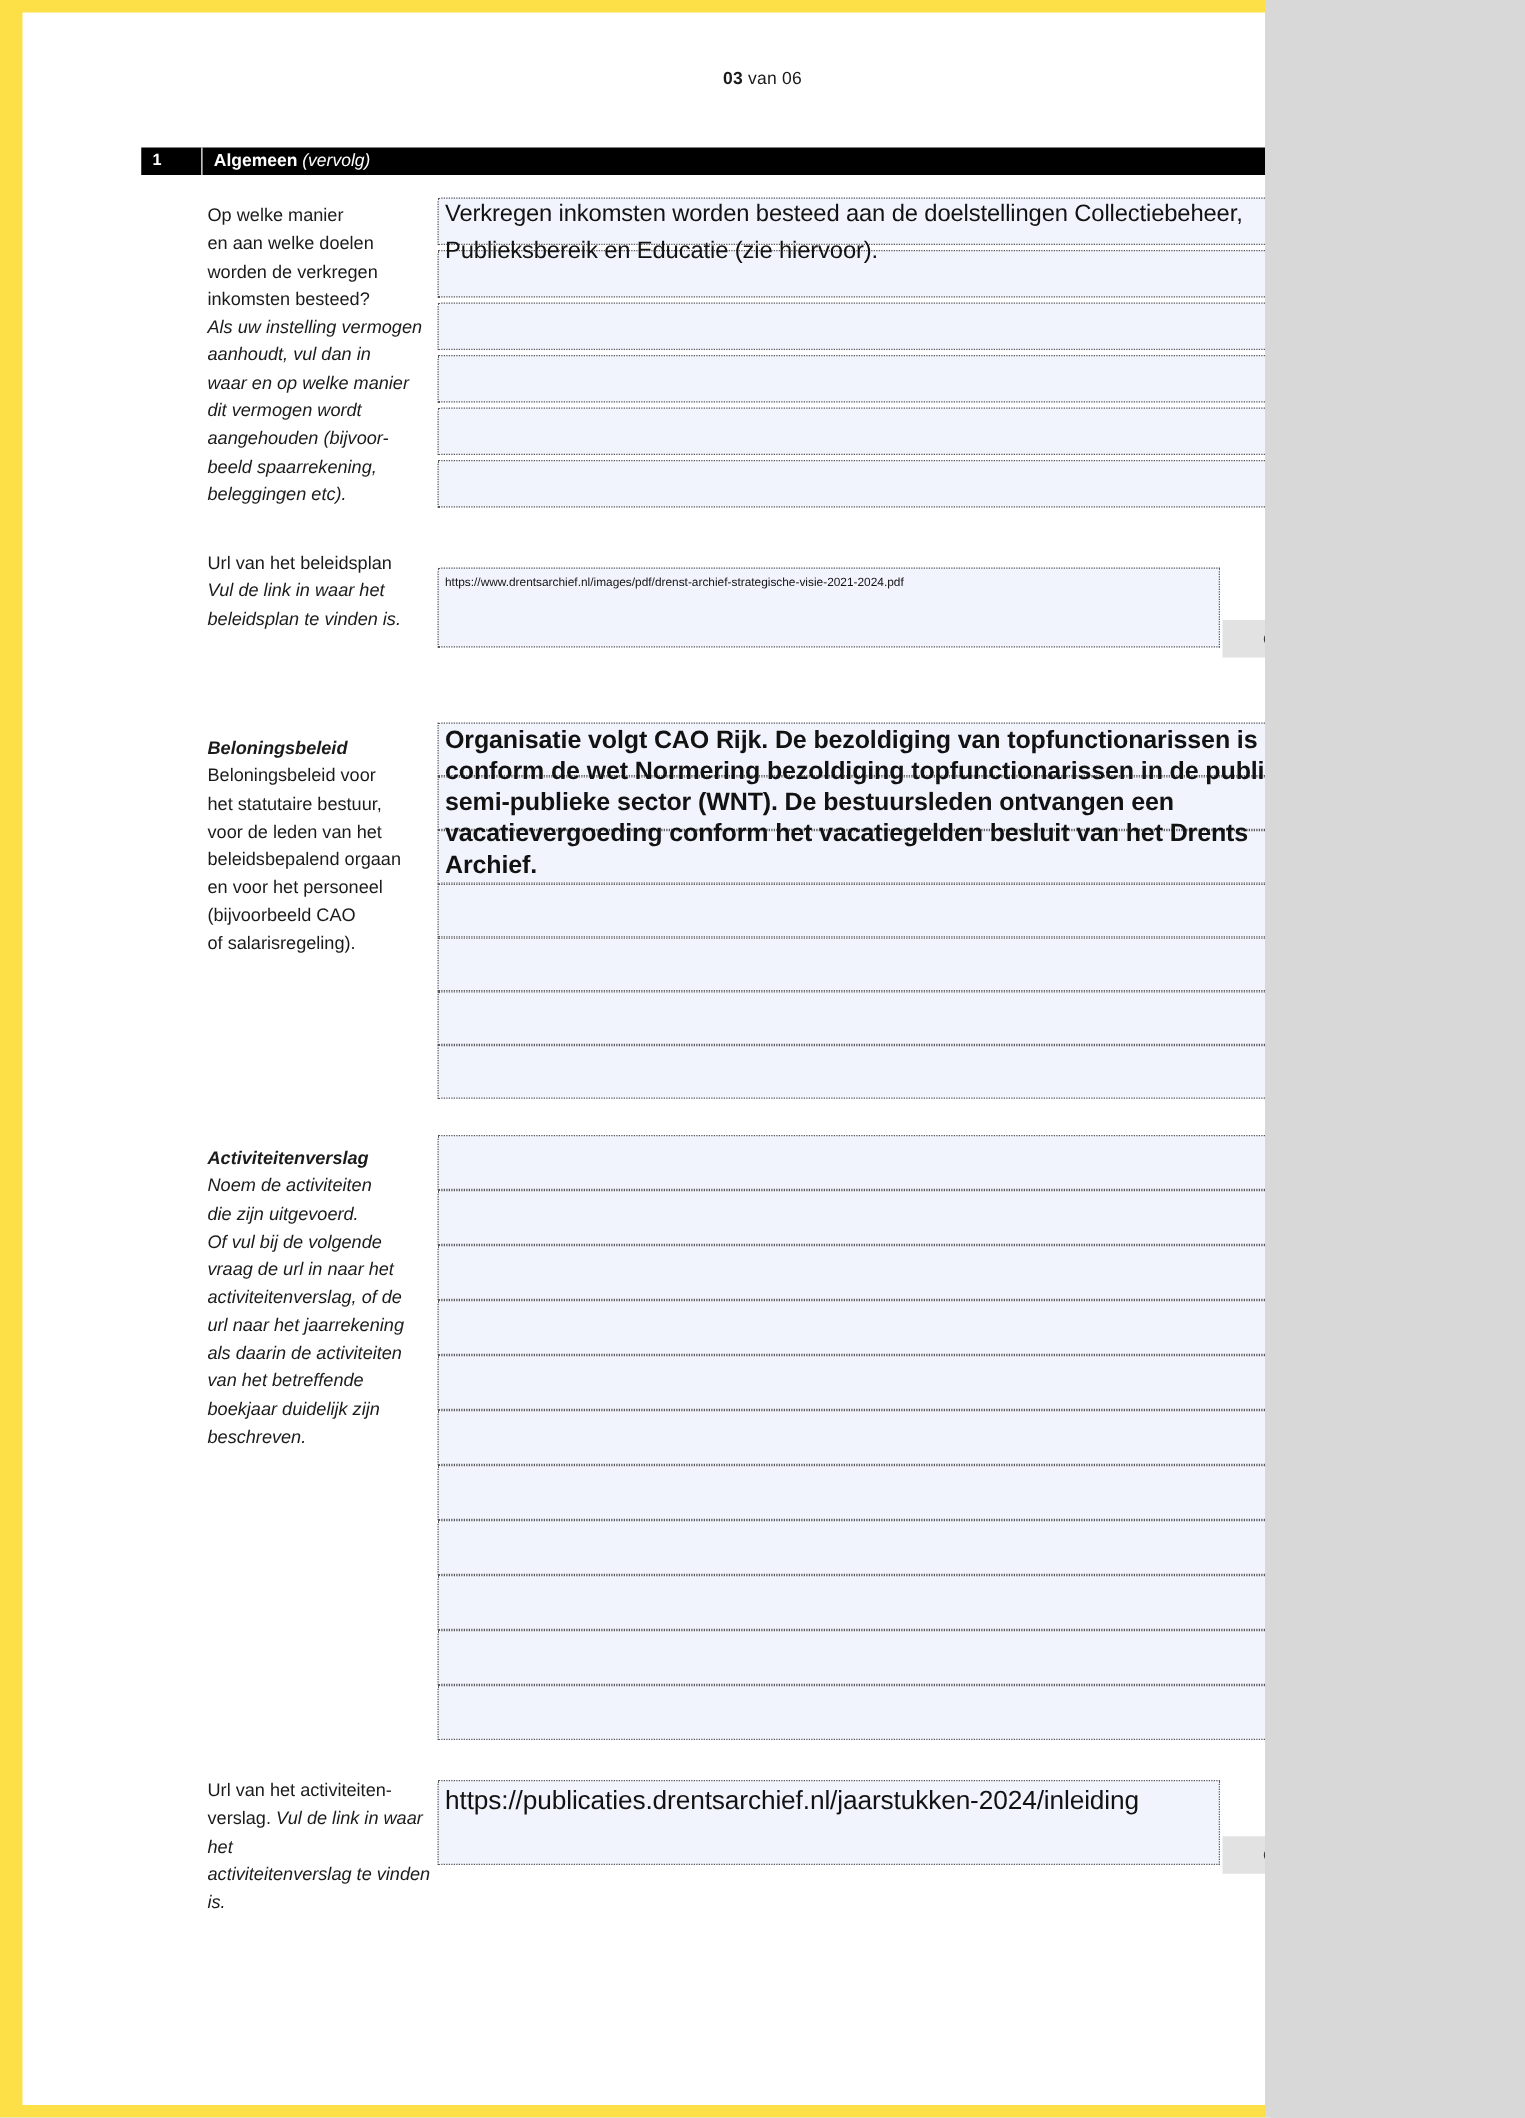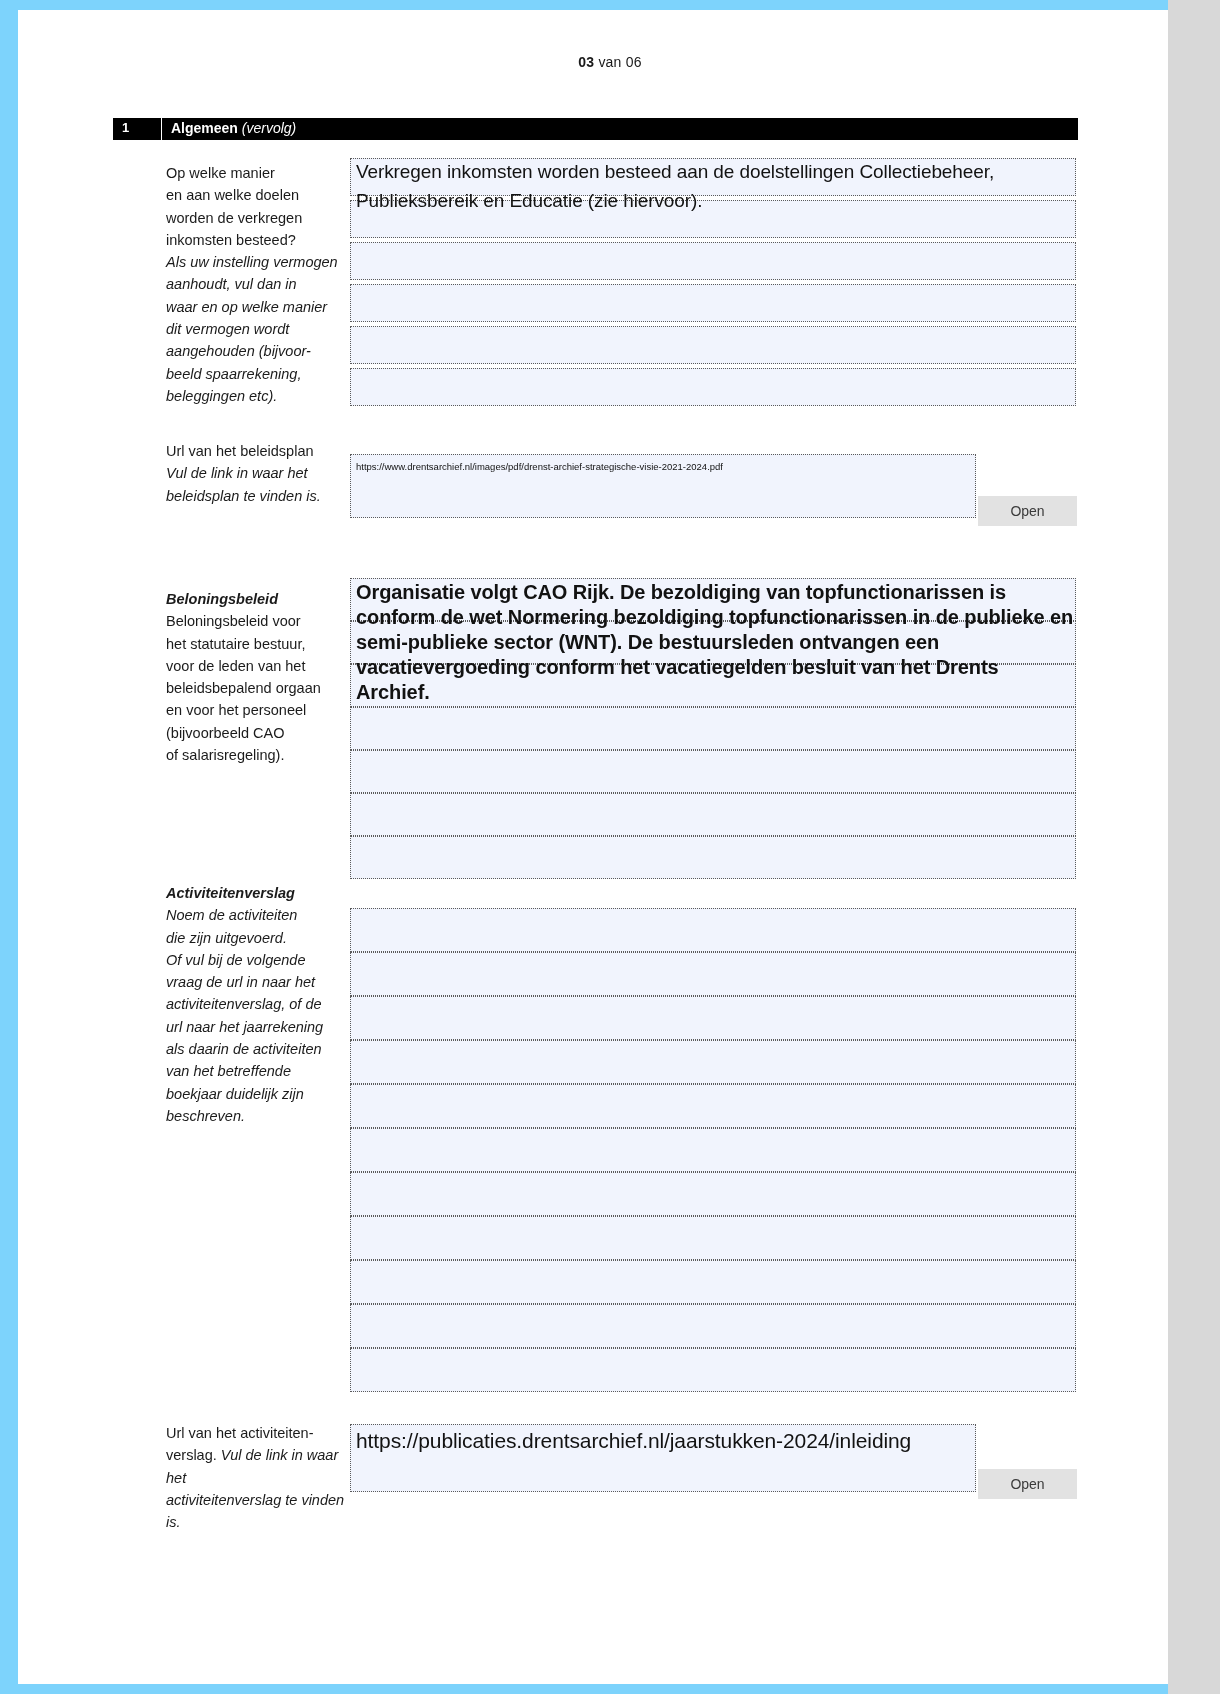--- a/index.html
+++ b/index.html
@@ -5,23 +5,23 @@
   html, body {
     margin: 0;
     padding: 0;
     background: #d8d8d8;
   }
   body {
     font-family: "Liberation Sans", sans-serif;
     -webkit-font-smoothing: antialiased;
   }
   .viewport {
-    width: 1168px;
+    width: 1012px;
     height: 1694px;
-    background: #7dd3fc;
+    background: #fde047;
     position: relative;
     overflow: hidden;
     box-sizing: border-box;
     padding: 10px 18px;
   }
   .page {
     position: relative;
     width: 1184px;
     height: 1674px;
     background: #ffffff;
@@ -200,21 +200,21 @@
 
   <div class="field row" style="top:568px;height:43px;"></div>
   <div class="field row" style="top:611px;height:43px;"></div>
   <div class="field row" style="top:654px;height:43px;"></div>
   <div class="field row" style="top:697px;height:43px;"></div>
   <div class="field row" style="top:740px;height:43px;"></div>
   <div class="field row" style="top:783px;height:43px;"></div>
   <div class="field row" style="top:826px;height:43px;"></div>
   <div class="answer-text" style="top:570px;line-height:25px;font-size:20px;font-weight:bold;">Organisatie volgt CAO Rijk. De bezoldiging van topfunctionarissen is conform de wet Normering bezoldiging topfunctionarissen in de publieke en semi-publieke sector (WNT). De bestuursleden ontvangen een vacatievergoeding conform het vacatiegelden besluit van het Drents Archief.</div>
 
-  <div class="qlabel" style="top:872px;">
+  <div class="qlabel" style="top:906px;">
     <div class="strong">Activiteitenverslag</div>
     <div class="hint">Noem de activiteiten</div>
     <div class="hint">die  zijn uitgevoerd.</div>
     <div class="hint">Of vul bij de volgende</div>
     <div class="hint">vraag de url in naar het</div>
     <div class="hint">activiteitenverslag, of de</div>
     <div class="hint">url naar het jaarrekening</div>
     <div class="hint">als daarin de activiteiten</div>
     <div class="hint">van het betreffende</div>
     <div class="hint">boekjaar duidelijk zijn</div>

